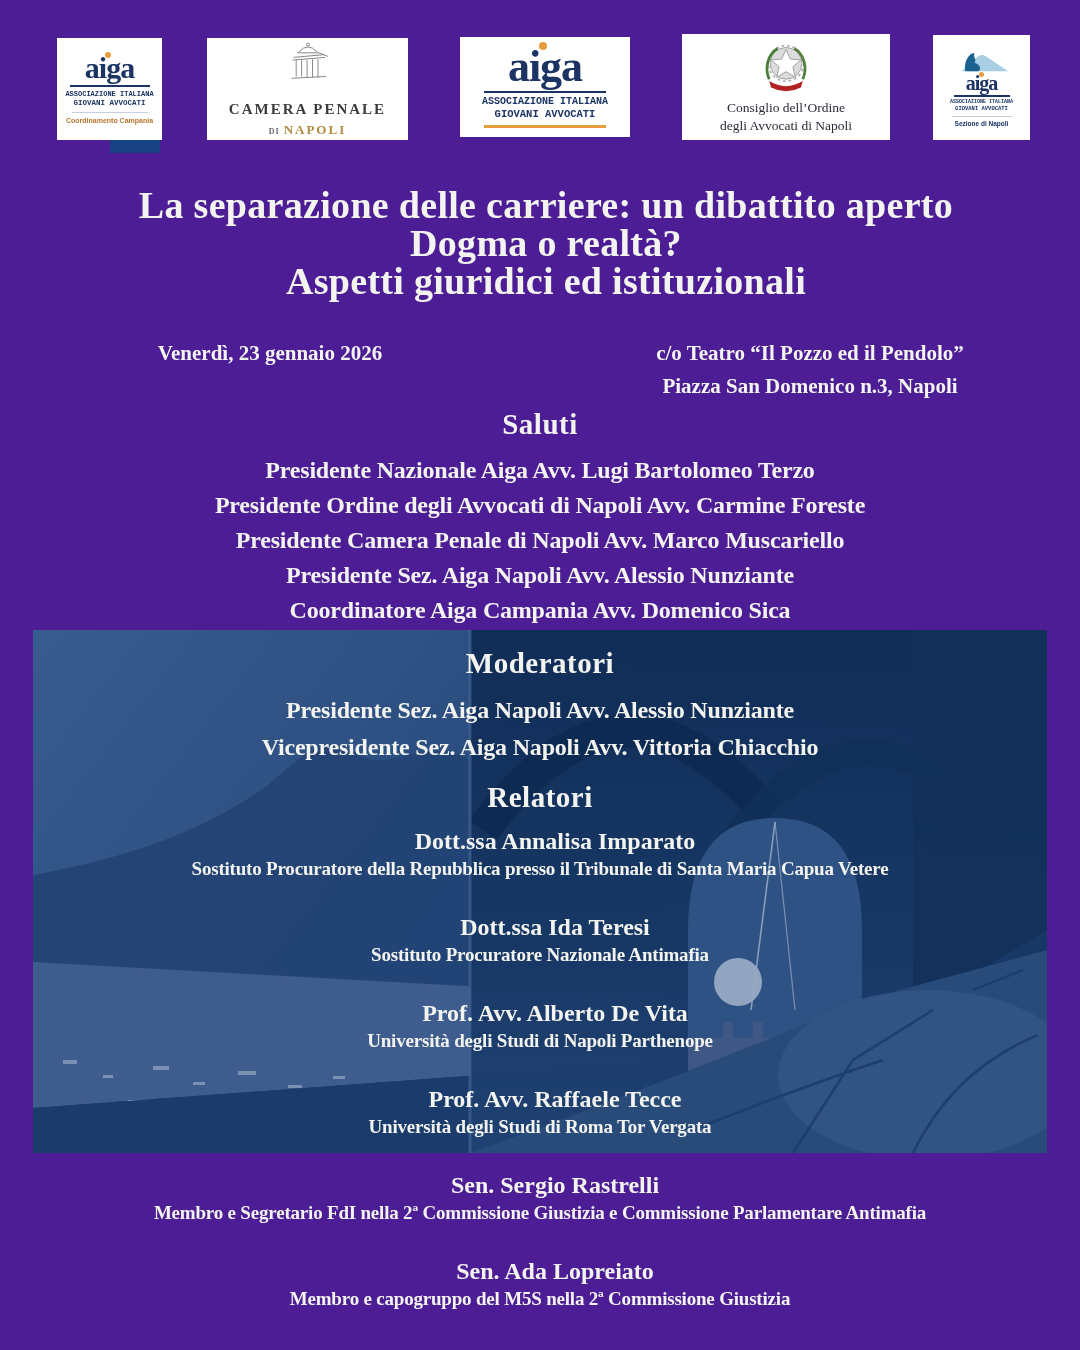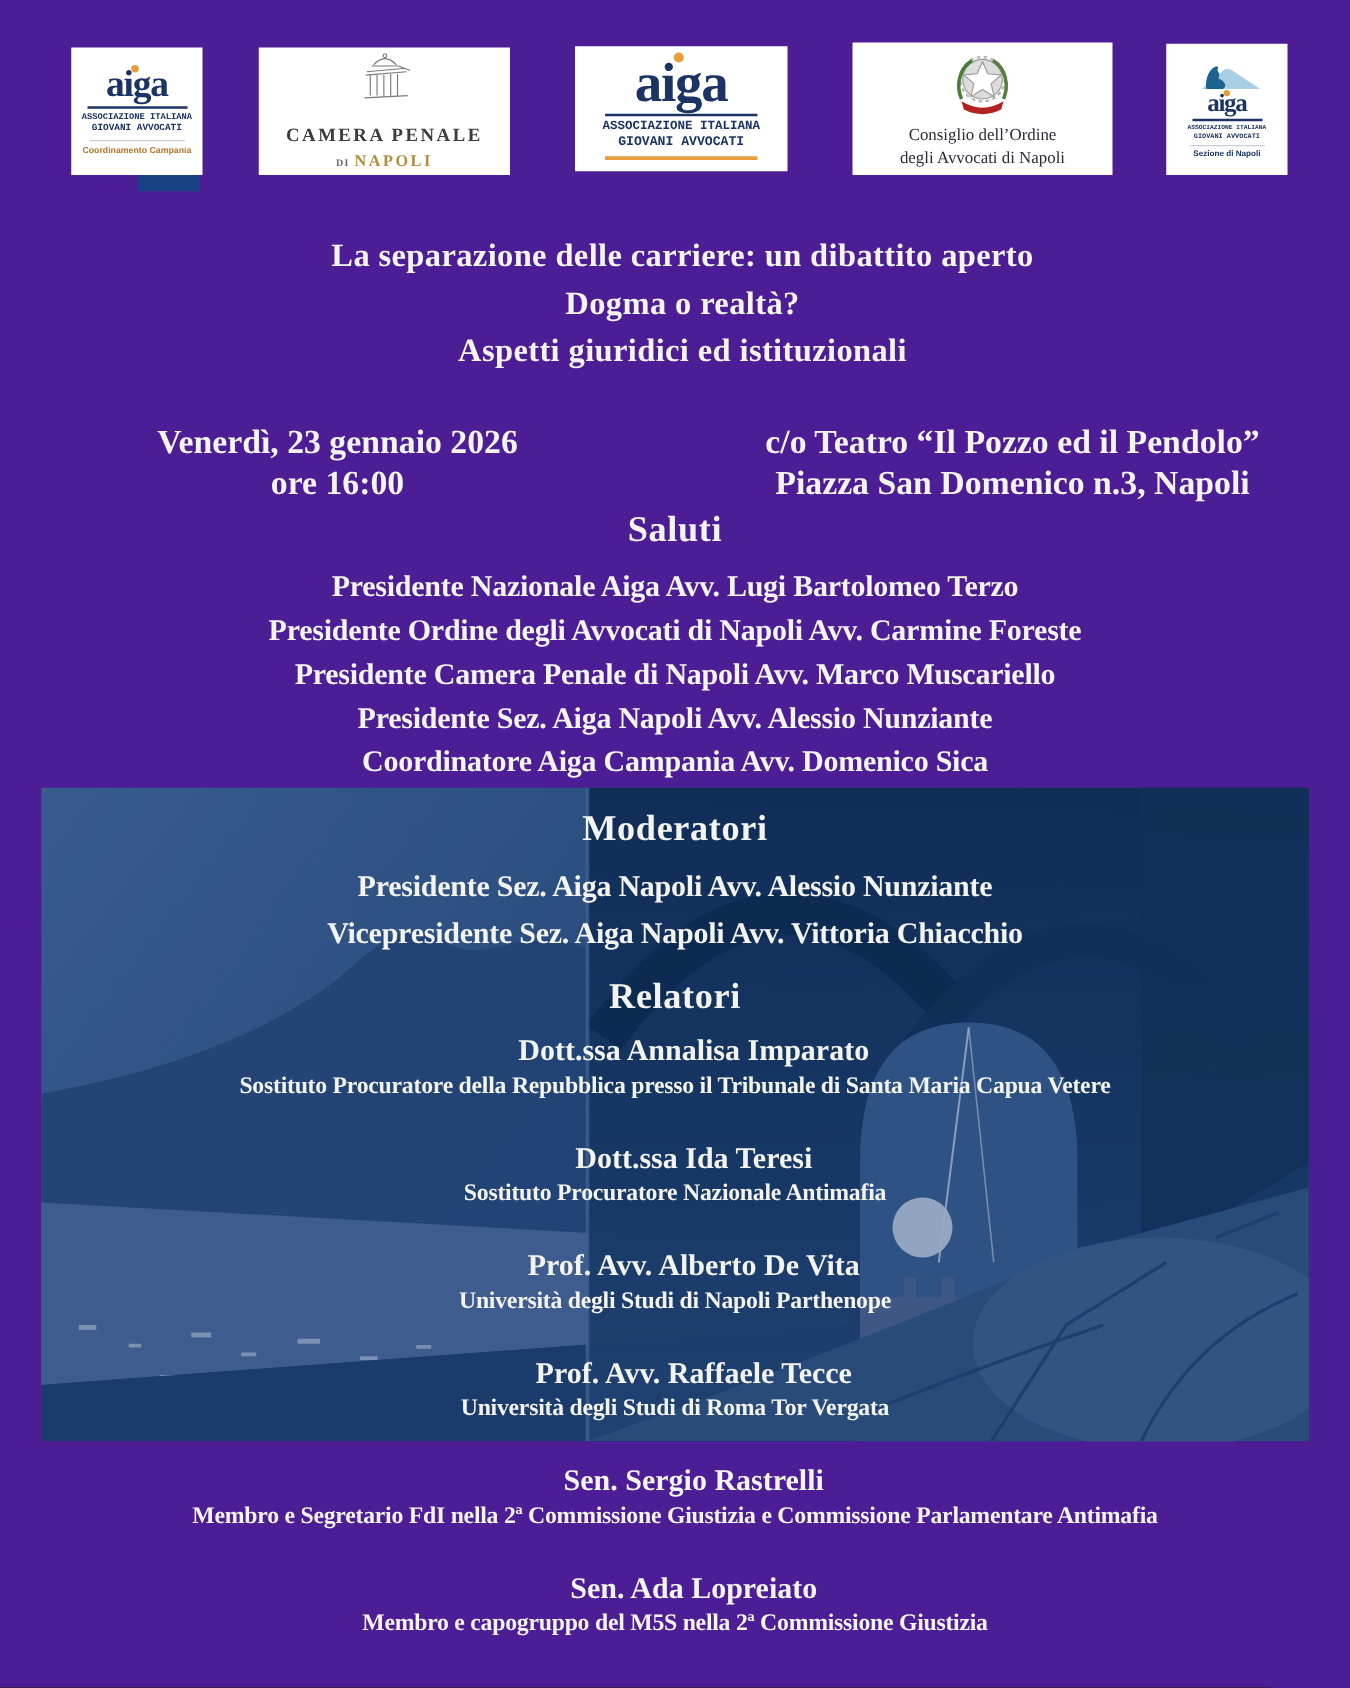--- a/index.html
+++ b/index.html
@@ -25,23 +25,23 @@
   .logo-sans{font-family:Liberation Mono, monospace;font-weight:bold;color:#1b3464;line-height:1.25;}
   .thin-sep{height:1px;background:#c9cdd6;margin:4px auto;}
   .logo-sub{font-family:"Liberation Sans",sans-serif;font-weight:bold;color:#b5772c;}
   .cp-title{font-family:"Liberation Serif",serif;color:#3c3c3c;font-size:15px;letter-spacing:2px;margin-top:20px;}
   .cp-city-row{margin-top:2px;}
   .cp-di{font-size:8px;color:#6a6a6a;letter-spacing:1px;}
   .cp-city{font-size:13px;color:#b08d3f;letter-spacing:2px;}
   .coa-text{font-family:"Liberation Serif",serif;color:#2b2b38;font-size:13.5px;font-weight:normal;line-height:1.3;margin-top:3px;}
   
   .title{position:absolute;top:186px;left:52px;right:40px;text-align:center;
-    font-size:26px;line-height:38px;letter-spacing:0.3px;z-index:2;}
+    font-size:38px;line-height:38px;letter-spacing:0.3px;z-index:2;}
   .meta{position:absolute;top:337px;left:0;width:100%;display:flex;z-index:2;}
-  .meta-col{width:50%;text-align:center;font-size:27px;line-height:33px;}
+  .meta-col{width:50%;text-align:center;font-size:21px;line-height:33px;}
   
   .sec{position:absolute;left:0;width:100%;text-align:center;z-index:2;}
   .sec-h{font-size:29px;line-height:34px;letter-spacing:0.5px;}
   .saluti{top:407px;}
   .saluti-items{margin-top:12px;}
   .line-lg{font-size:24px;line-height:35px;letter-spacing:-0.2px;}
   .moderatori{top:646px;}
   .moderatori-items{margin-top:12px;}
   .moderatori .line-lg{line-height:37px;}
   .relatori{top:780px;}
@@ -186,21 +186,20 @@
 
   <div class="title">
     <div>La separazione delle carriere: un dibattito aperto</div>
     <div>Dogma o realtà?</div>
     <div>Aspetti giuridici ed istituzionali</div>
   </div>
 
   <div class="meta">
     <div class="meta-col">
       <div>Venerdì, 23 gennaio 2026</div>
-      <div>ore 16:00</div>
     </div>
     <div class="meta-col">
       <div>c/o Teatro “Il Pozzo ed il Pendolo”</div>
       <div>Piazza San Domenico n.3, Napoli</div>
     </div>
   </div>
 
   <div class="sec saluti">
     <div class="sec-h">Saluti</div>
     <div class="saluti-items">

